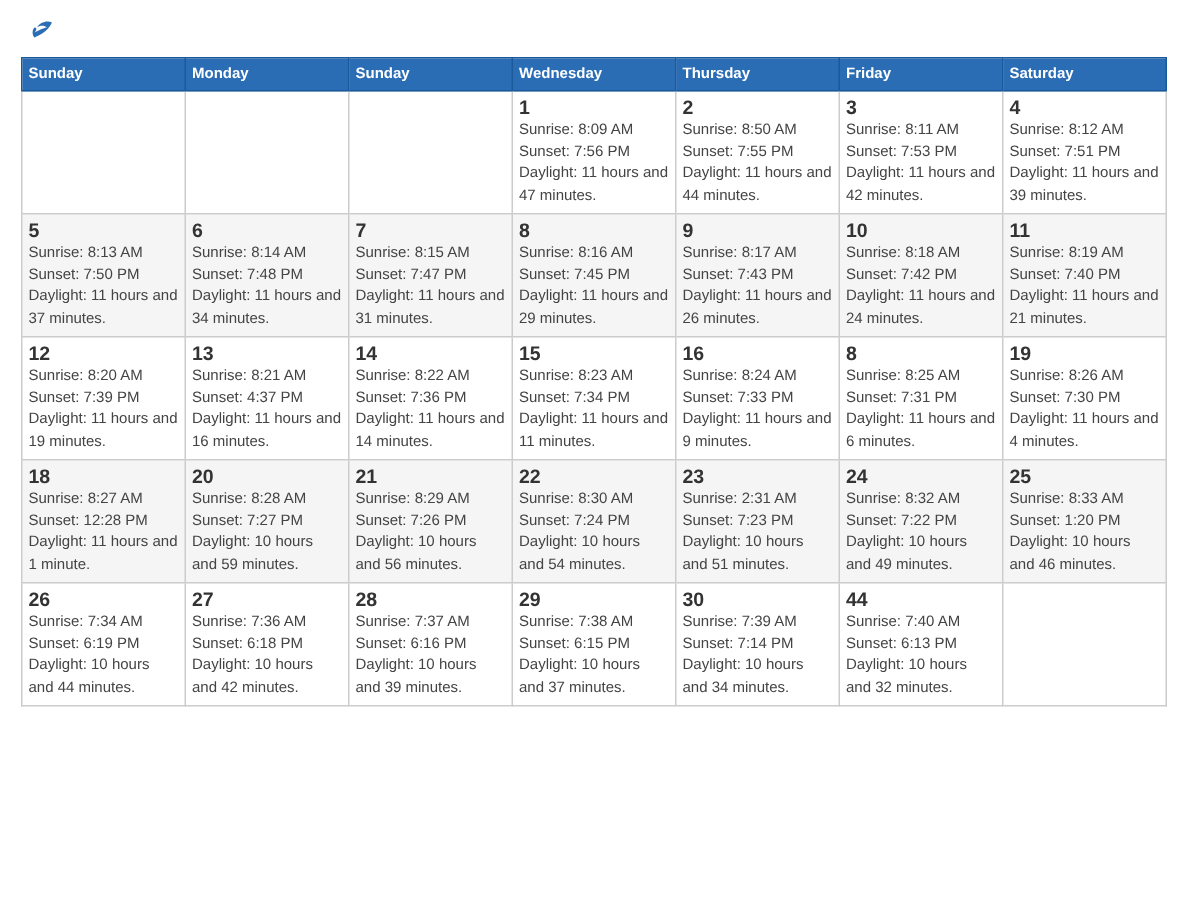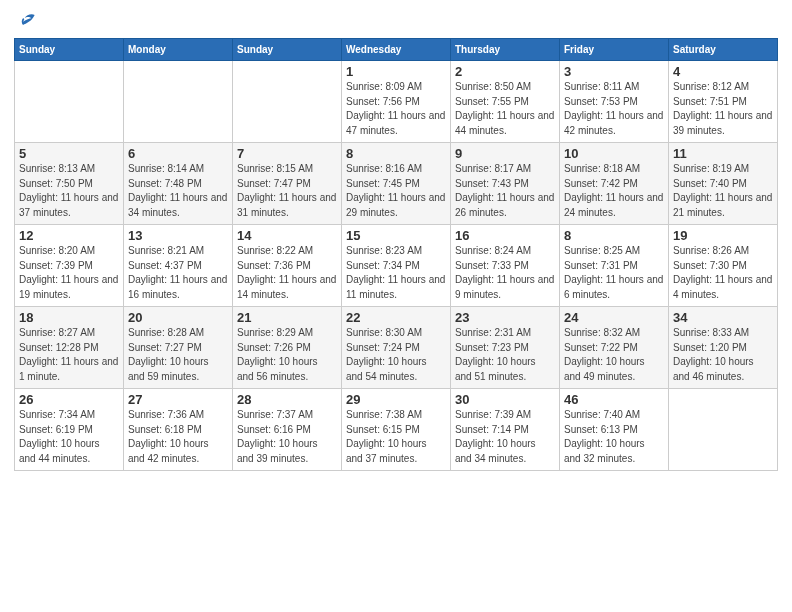--- a/index.html
+++ b/index.html
@@ -307,21 +307,21 @@
 and 51 minutes.</div>
           </td>
           <td>
             <span class="day-number">24</span>
             <div class="day-info">Sunrise: 8:32 AM
 Sunset: 7:22 PM
 Daylight: 10 hours
 and 49 minutes.</div>
           </td>
           <td>
-            <span class="day-number">34</span>
+            <span class="day-number">25</span>
             <div class="day-info">Sunrise: 8:33 AM
 Sunset: 1:20 PM
 Daylight: 10 hours
 and 46 minutes.</div>
           </td>
         </tr>
         <tr>
           <td>
             <span class="day-number">26</span>
             <div class="day-info">Sunrise: 7:34 AM
@@ -351,21 +351,21 @@
 and 37 minutes.</div>
           </td>
           <td>
             <span class="day-number">30</span>
             <div class="day-info">Sunrise: 7:39 AM
 Sunset: 7:14 PM
 Daylight: 10 hours
 and 34 minutes.</div>
           </td>
           <td>
-            <span class="day-number">46</span>
+            <span class="day-number">44</span>
             <div class="day-info">Sunrise: 7:40 AM
 Sunset: 6:13 PM
 Daylight: 10 hours
 and 32 minutes.</div>
           </td>
           <td class="empty-cell"></td>
         </tr>
       </tbody>
   </table>
 </div>

